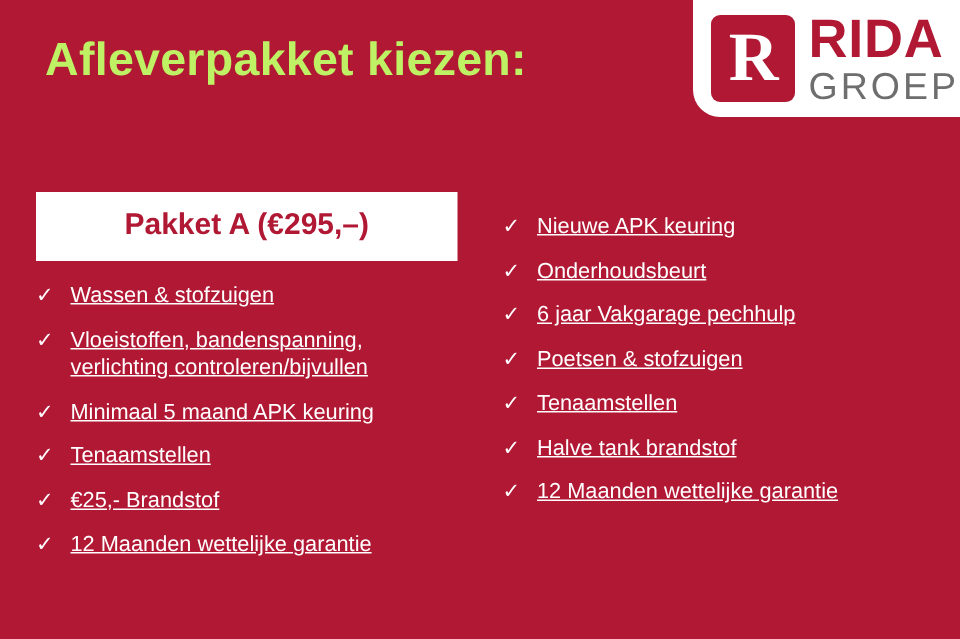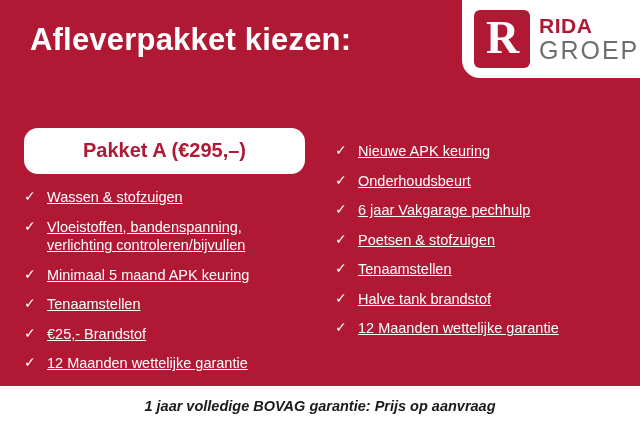--- a/index.html
+++ b/index.html
@@ -55,37 +55,37 @@
     letter-spacing: -1px;
     transform: translateY(-1px);
   }
   .logo-text {
     margin-left: 9px;
     line-height: 1;
   }
   .logo-text .line1 {
     color: #b01834;
     font-weight: bold;
-    font-size: 21px;
+    font-size: 36px;
     letter-spacing: 0.5px;
     display: block;
   }
   .logo-text .line2 {
     color: #6e6e6e;
     font-size: 25px;
     letter-spacing: 2px;
     display: block;
     margin-top: 2px;
   }
   
   .title {
     position: absolute;
     left: 30px;
     top: 22px;
-    color: #ffffff;
+    color: #bef264;
     font-size: 31px;
     font-weight: bold;
     letter-spacing: 0.2px;
     margin: 0;
   }
   
   .columns {
     position: absolute;
     top: 128px;
     left: 24px;
@@ -97,21 +97,21 @@
     flex: 1 1 0;
     min-width: 0;
   }
   .pkg-header {
     background: #ffffff;
     color: #b01834;
     font-size: 20px;
     font-weight: bold;
     text-align: center;
     padding: 11px 4px 12px;
-    border-radius: 14px;
+    border-radius: 0;
     box-sizing: border-box;
   }
   .features {
     list-style: none;
     margin: 14px 0 0 0;
     padding: 0;
   }
   .features li {
     color: #ffffff;
     font-size: 14.5px;
@@ -229,17 +229,14 @@
         </li>
         <li>
           <span class="check">✓</span>
           <span class="feat-text">12 Maanden wettelijke garantie</span>
         </li>
       </ul>
     </div>
 
   </div>
 
-  <div class="footer">
-    <span class="footer-text">1 jaar volledige BOVAG garantie: Prijs op aanvraag</span>
-  </div>
 
 </div>
 
 </body></html>

